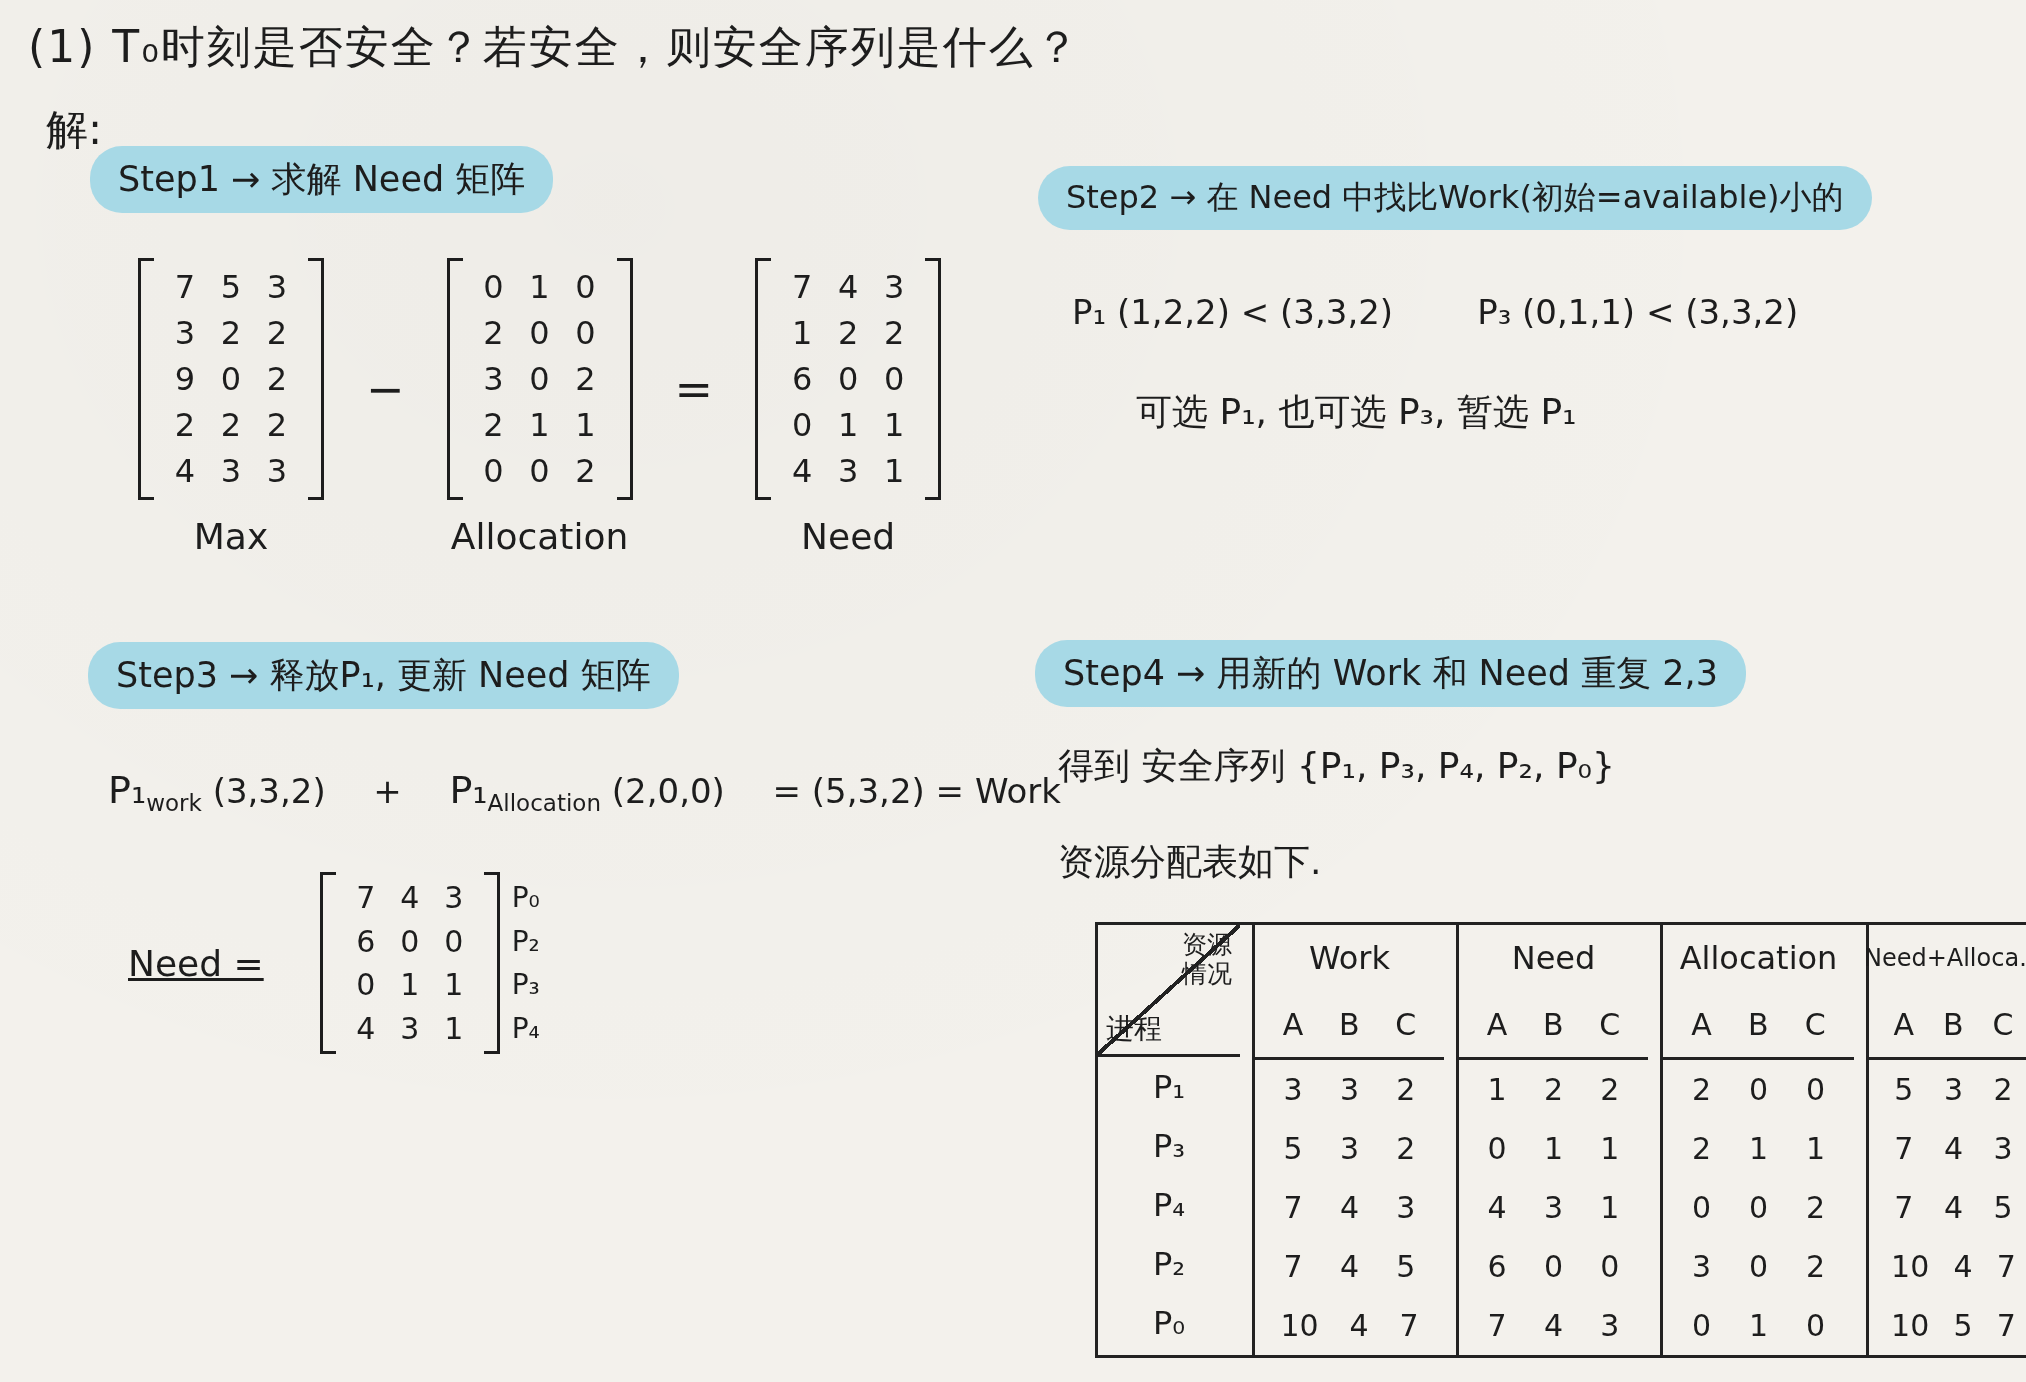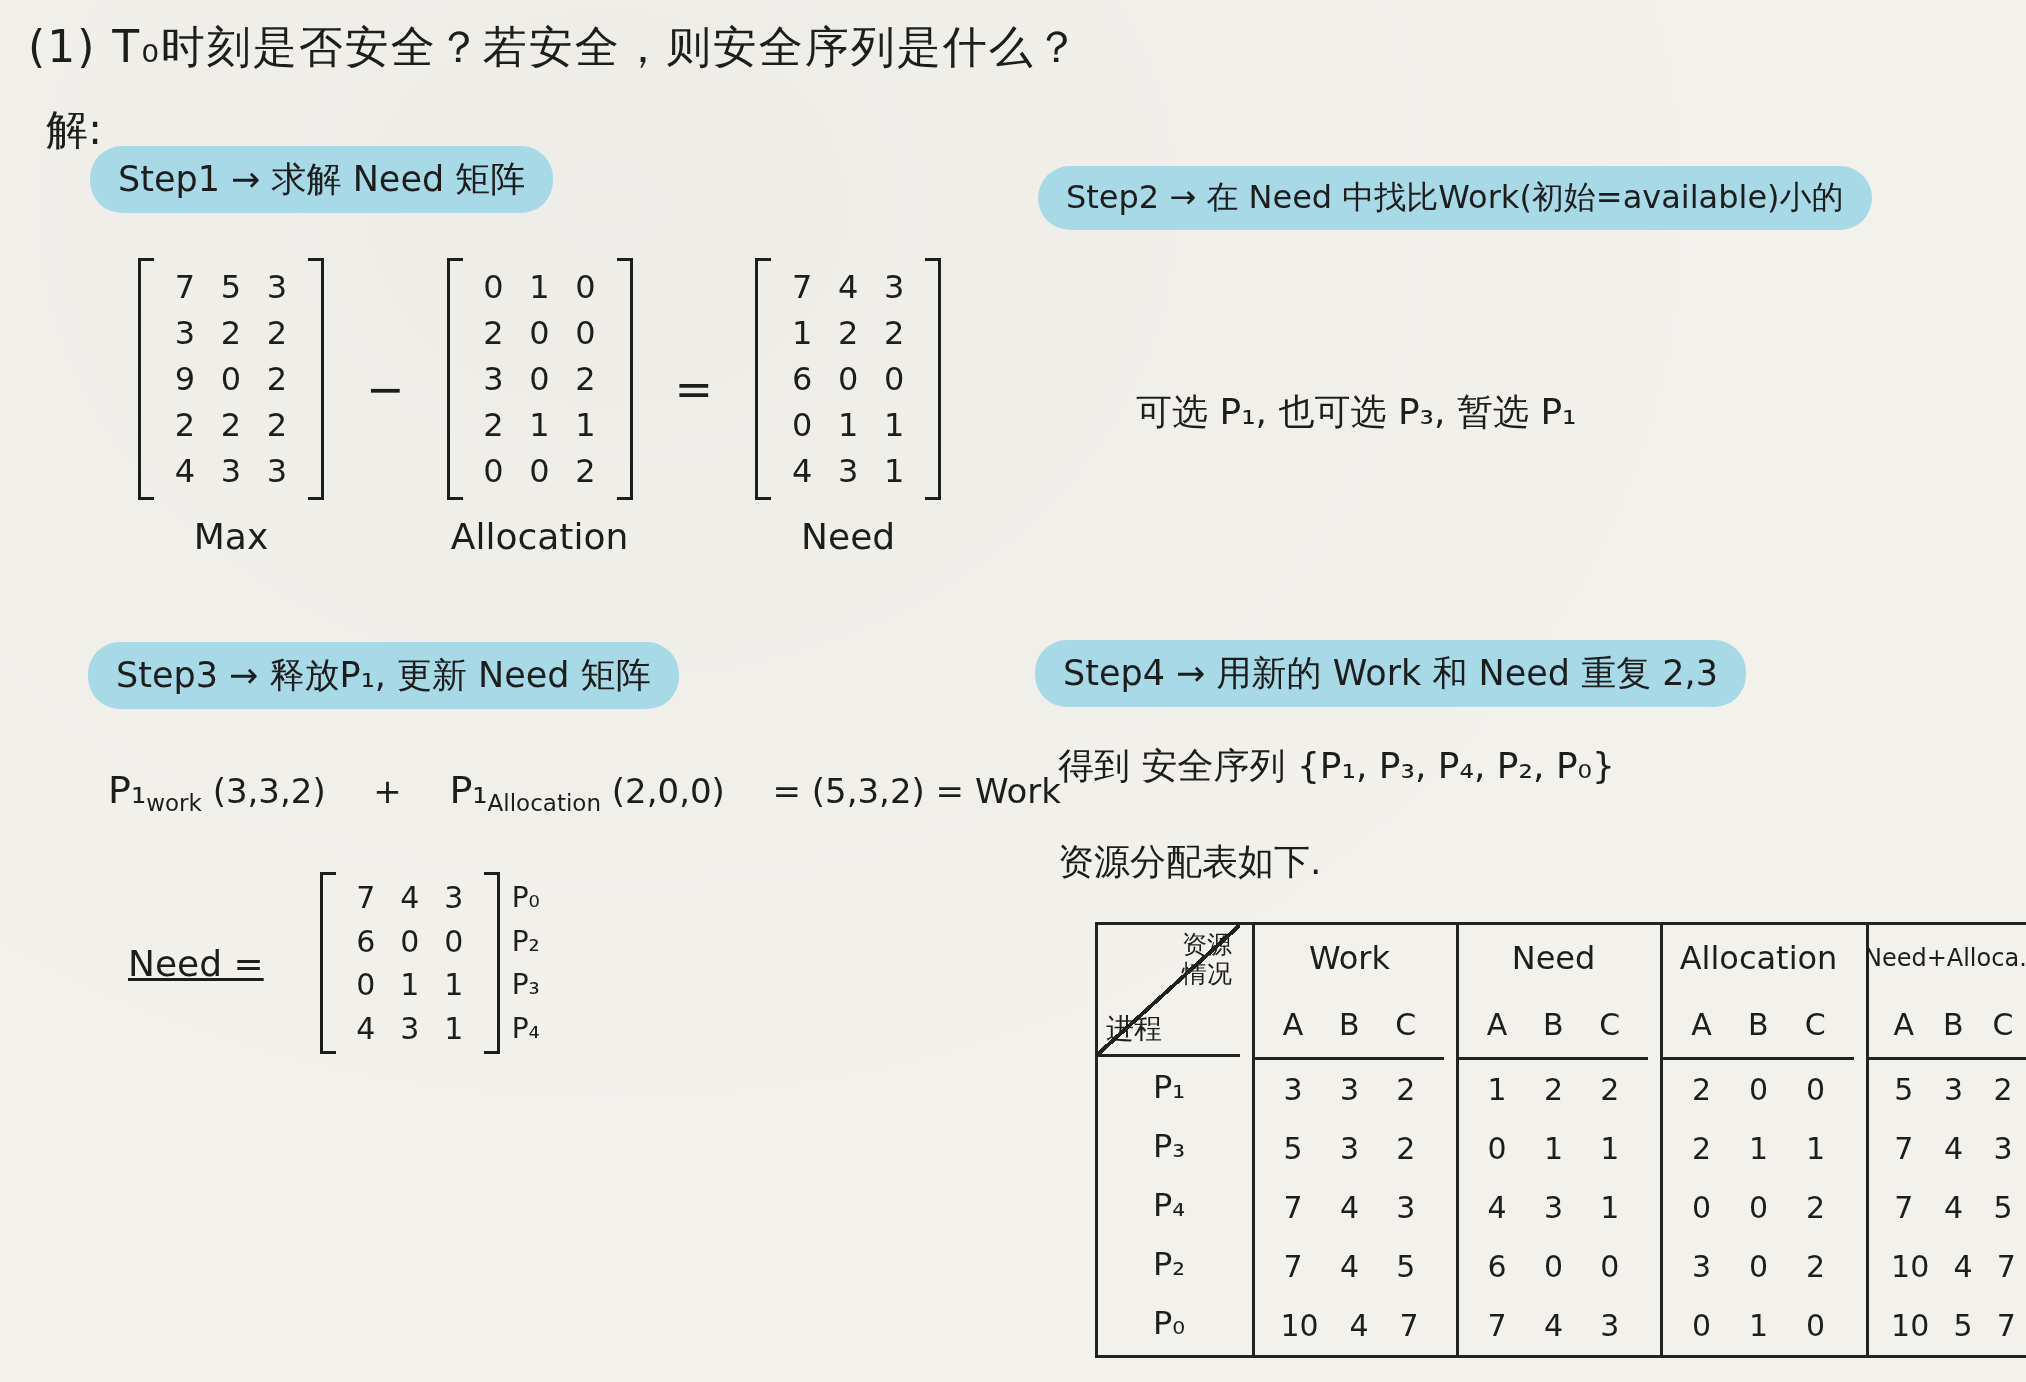--- a/index.html
+++ b/index.html
@@ -175,20 +175,22 @@
             <span>1</span>
         </div>
         <div class="br"></div>
       </div>
       <div class="mx-label">Need</div>
     </div>
   </div>
 
   <div class="abs pill pill-step2">Step2 → 在 Need 中找比Work(初始=available)小的</div>
   <div class="abs cmp-row">
+    <span>P₁ (1,2,2) &lt; (3,3,2)</span>
+    <span>P₃ (0,1,1) &lt; (3,3,2)</span>
   </div>
   <div class="abs note">可选 P₁, 也可选 P₃, 暂选 P₁</div>
 
   <div class="abs pill pill-step3">Step3 → 释放P₁, 更新 Need 矩阵</div>
   <div class="abs eq3">
     <span class="big">P₁</span><sub>work</sub>
     <span>(3,3,2)</span>
     <span class="gap"></span>
     <span>+</span>
     <span class="gap"></span>

